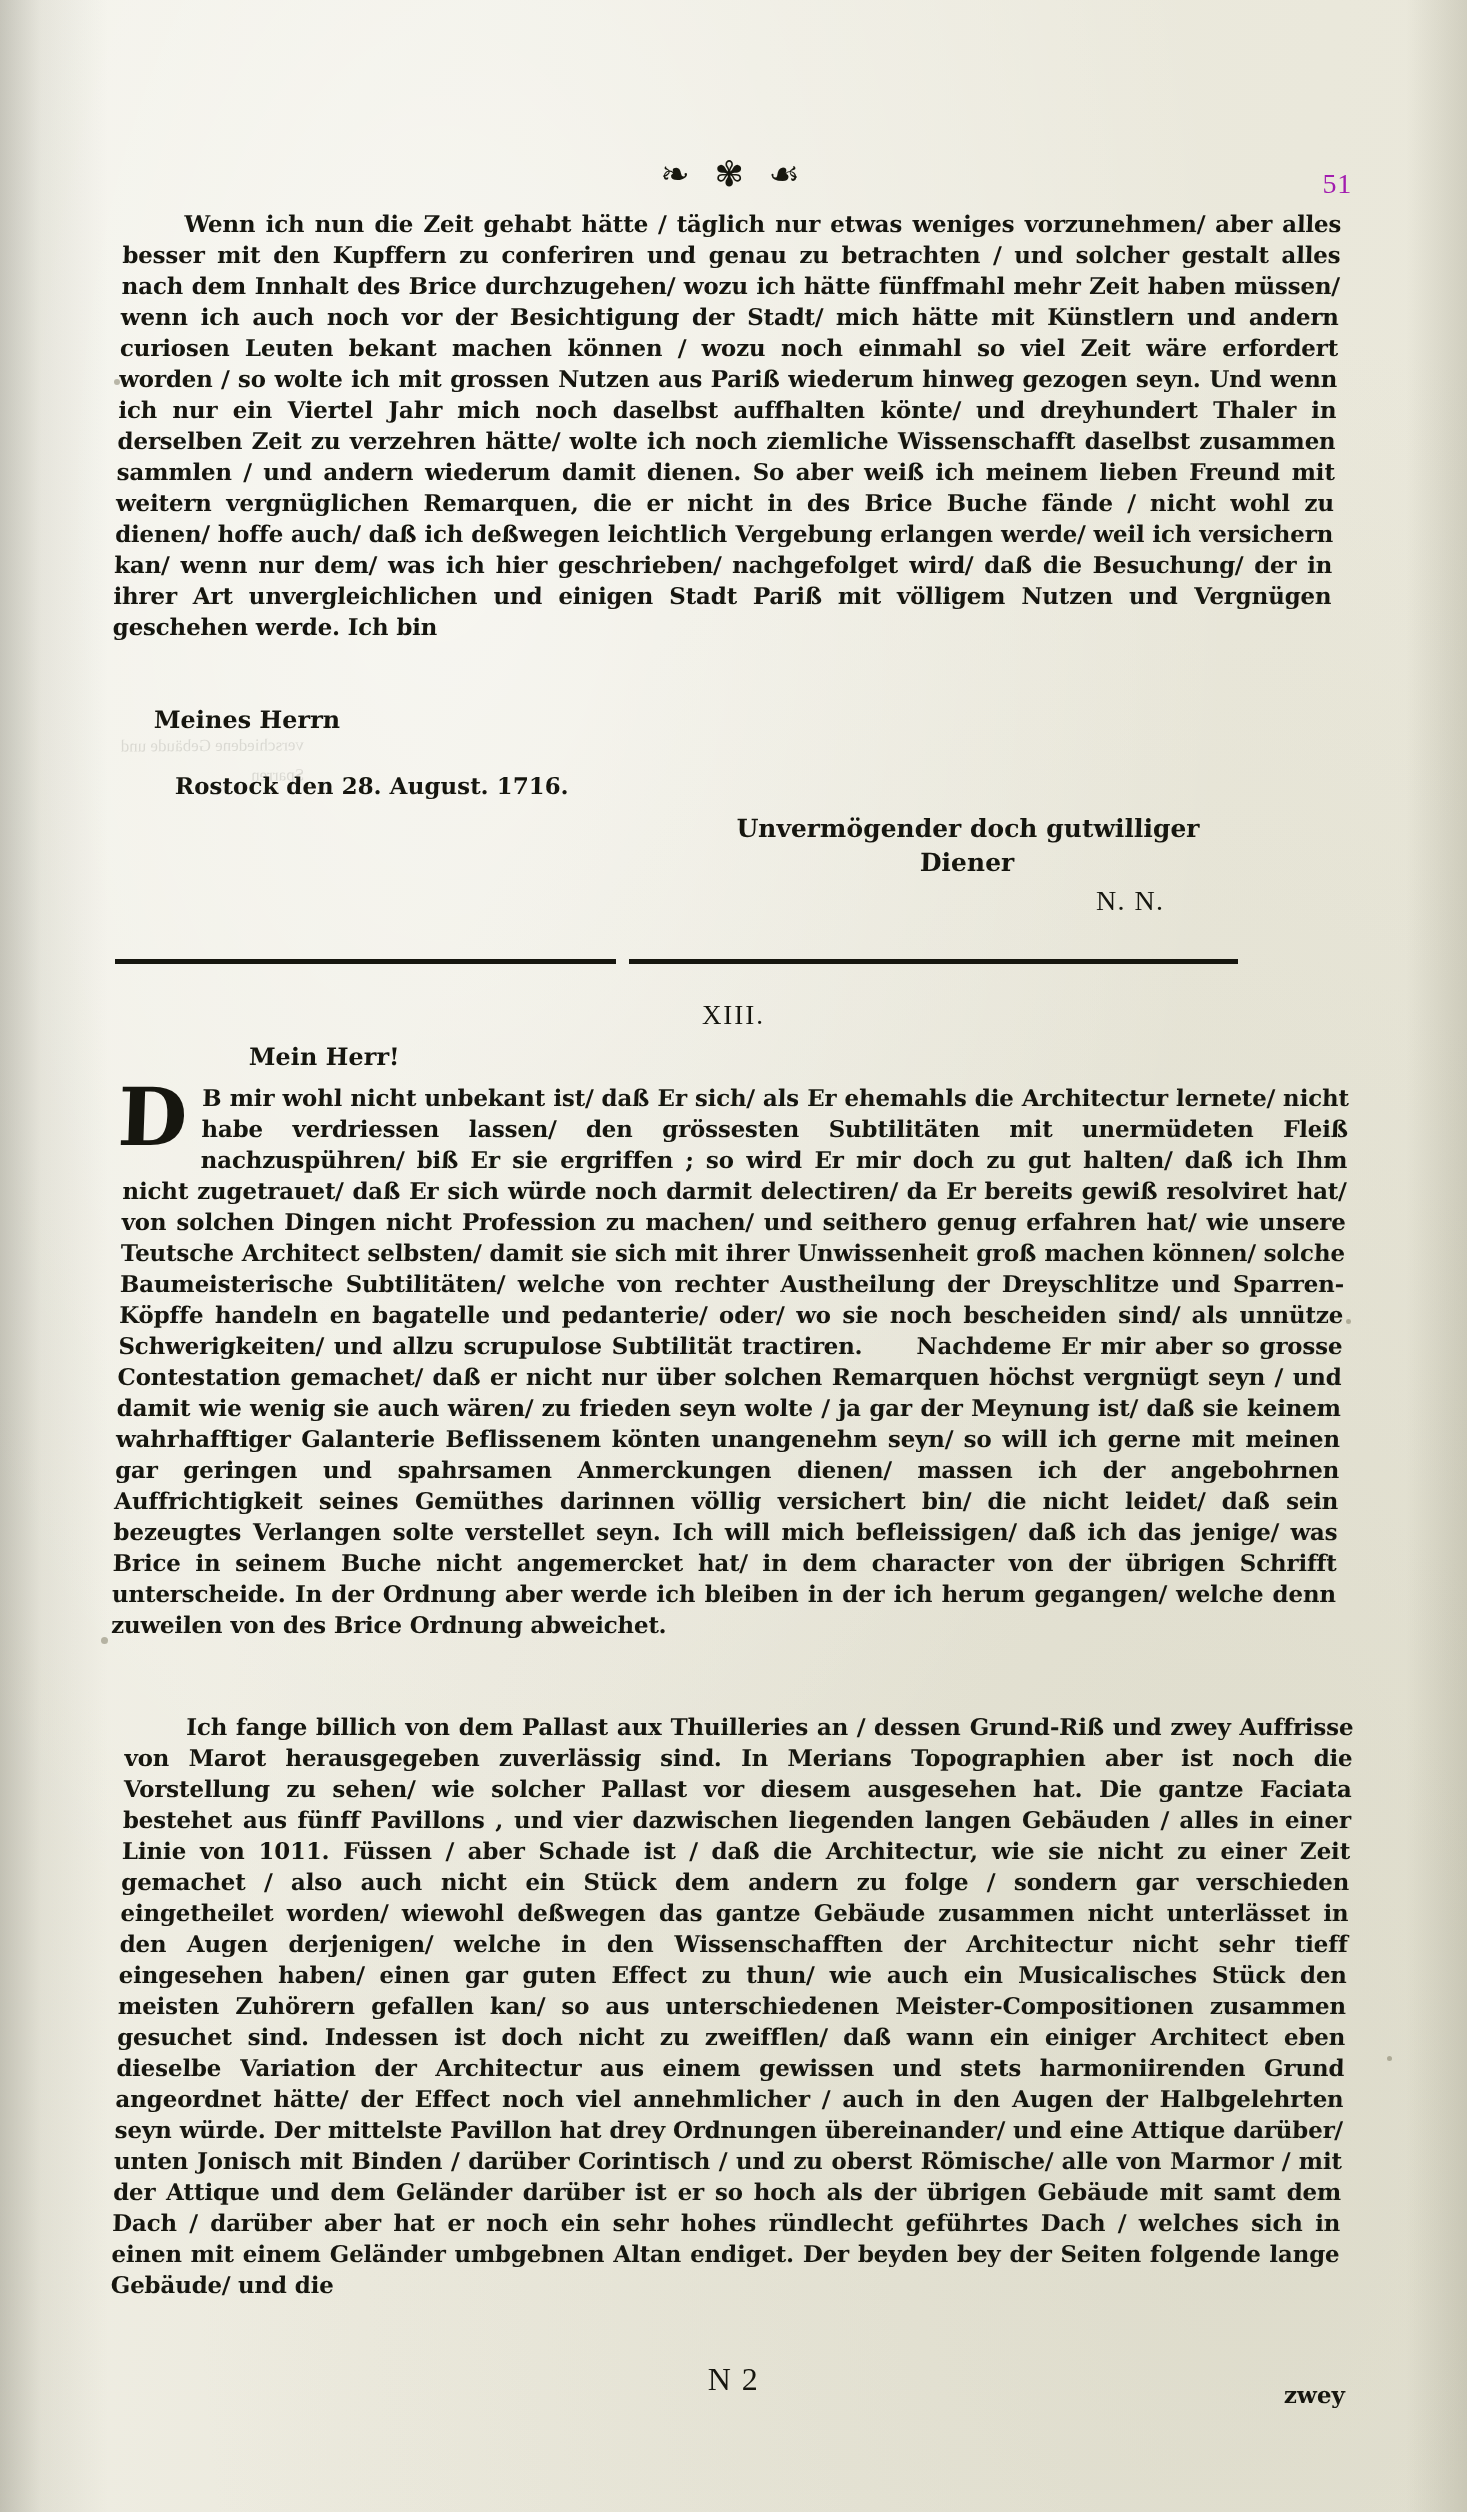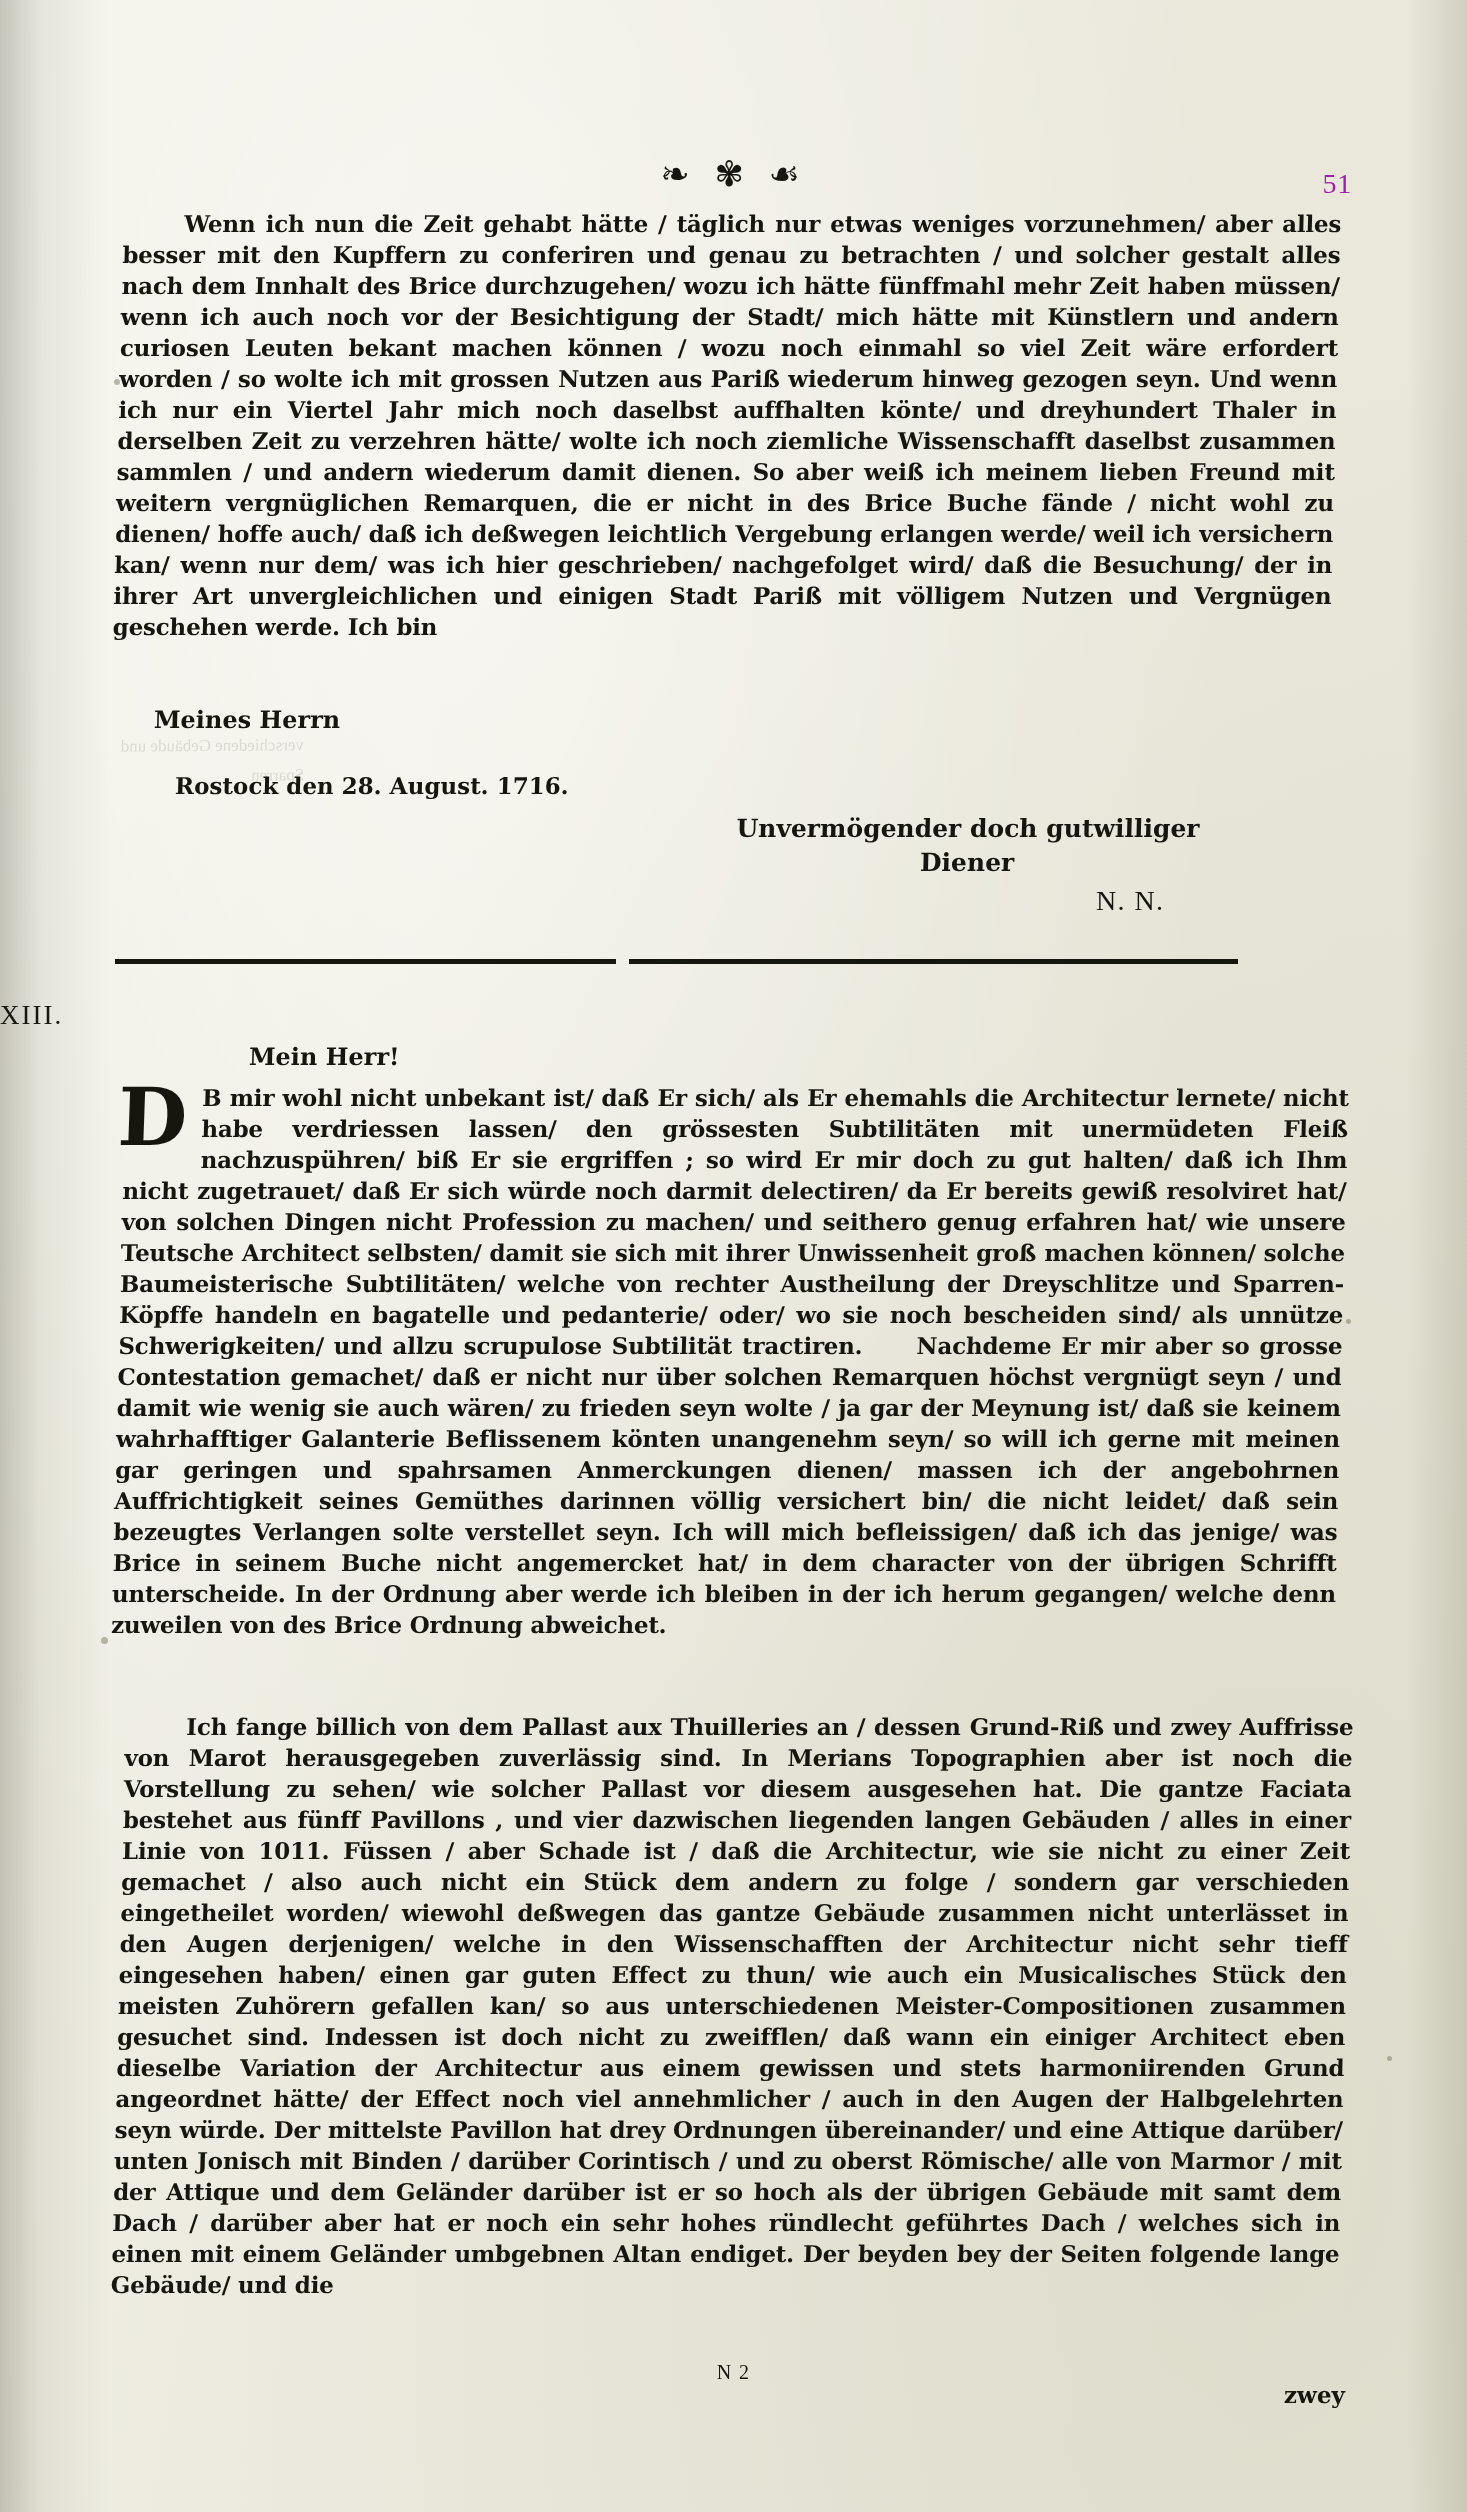--- a/index.html
+++ b/index.html
@@ -160,21 +160,21 @@
     top: 959px;
     width: 609px;
     height: 4.7px;
     background: #16160f;
   }
 
   .section-number {
     position: absolute;
     left: 0; right: 0;
     top: 1000px;
-    text-align: left;
+    text-align: center;
     font-size: 27px;
     letter-spacing: 2px;
     font-family: "Liberation Serif", serif;
     color: #16160f;
   }
   .section-salutation {
     position: absolute;
     left: 249px;
     top: 1042px;
     font-family: "DejaVu Serif", serif;
@@ -217,21 +217,21 @@
     width: 1228px;
   }
   .para3 .indent { display: inline-block; width: 61px; }
 
   .catch-sig {
     position: absolute;
     left: 0; right: 0;
     top: 2361px;
     text-align: center;
     font-family: "Liberation Serif", serif;
-    font-size: 20px;
+    font-size: 32px;
     letter-spacing: 1.4px;
     color: #16160f;
   }
   .catchword {
     position: absolute;
     right: 122px;
     top: 2381px;
     font-family: "DejaVu Serif", serif;
     font-weight: 700;
     font-size: 23px;

